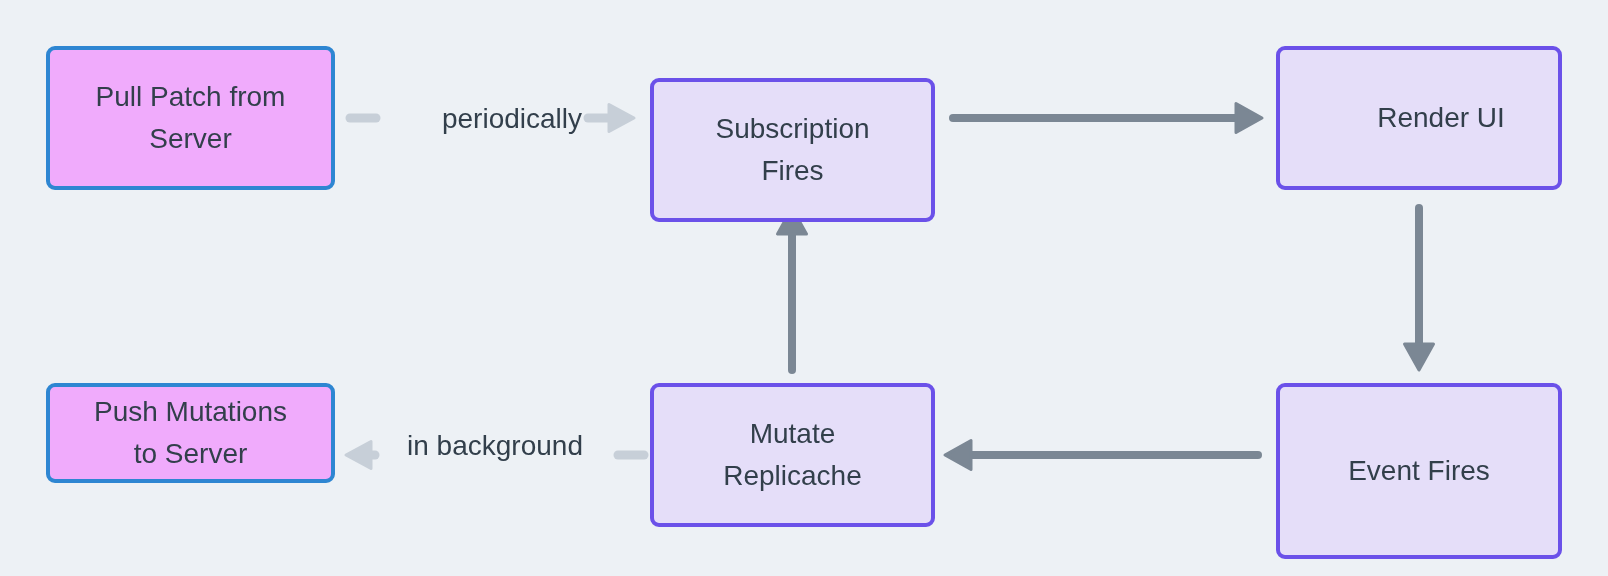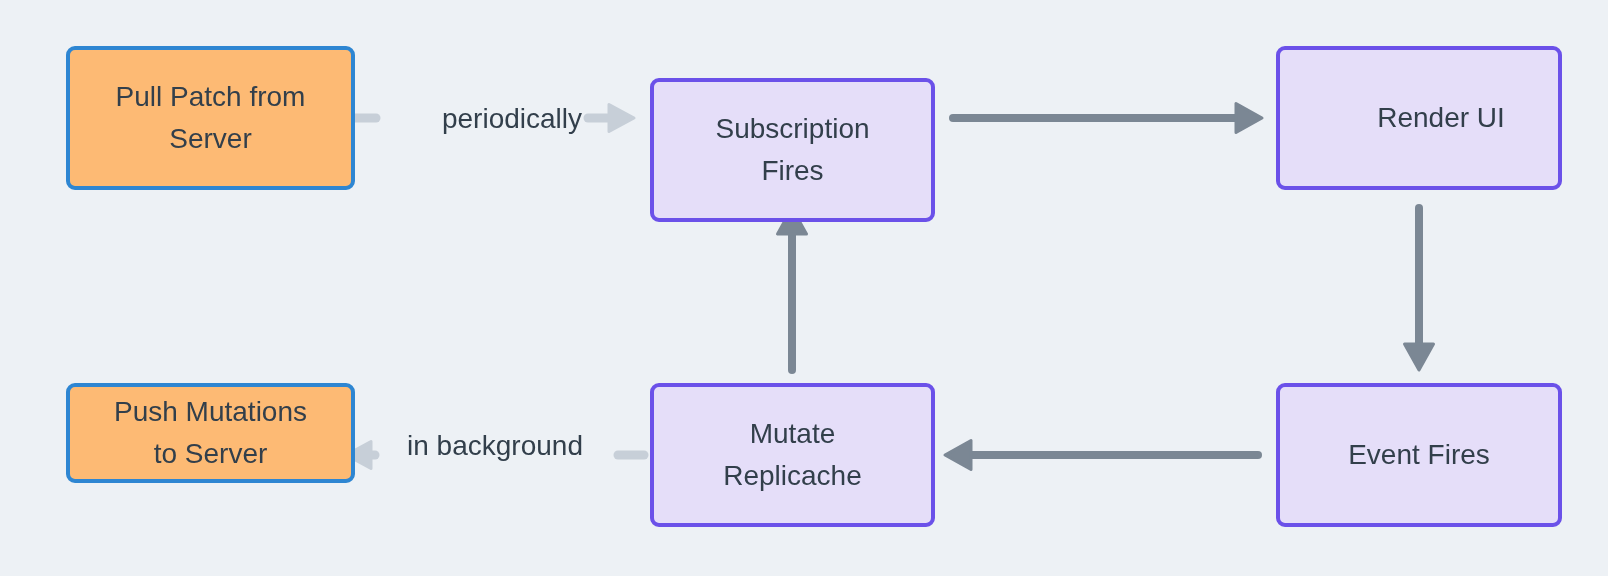--- a/index.html
+++ b/index.html
@@ -31,34 +31,33 @@
     display: flex;
     align-items: center;
     justify-content: center;
     text-align: center;
     white-space: pre-line;
     font-size: 28px;
     line-height: 42px;
     color: #323f4b;
   }
   .node.server {
-    background: #fdba74;
+    background: #f0abfc;
     border-color: #2e86d2;
-    margin-left: 20px;
   }
   .node.client {
     background: #e5def9;
     border-color: #6b51e9;
   }
   .node-pull-patch        { left: 46px;   top: 46px;  width: 289px; height: 144px; }
   .node-subscription-fires{ left: 650px;  top: 46px;  width: 285px; height: 144px; margin-top: 32px; }
   .node-render-ui         { left: 1276px; top: 46px;  width: 286px; height: 144px; padding-left: 44px; }
   .node-push-mutations    { left: 46px;   top: 383px; width: 289px; height: 100px; text-align: center; }
   .node-mutate-replicache { left: 650px;  top: 383px; width: 285px; height: 144px; text-align: center; }
-  .node-event-fires       { left: 1276px; top: 383px; width: 286px; height: 144px; }
+  .node-event-fires       { left: 1276px; top: 383px; width: 286px; height: 176px; }
 
   .edge-label {
     position: absolute;
     font-size: 28px;
     color: #323f4b;
     text-align: center;
   }
   .label-periodically { left: 412px; top: 100px; width: 200px; height: 38px; line-height: 38px; }
   .label-in-background{ left: 378px; top: 427px; width: 234px; height: 38px; line-height: 38px; }
 

